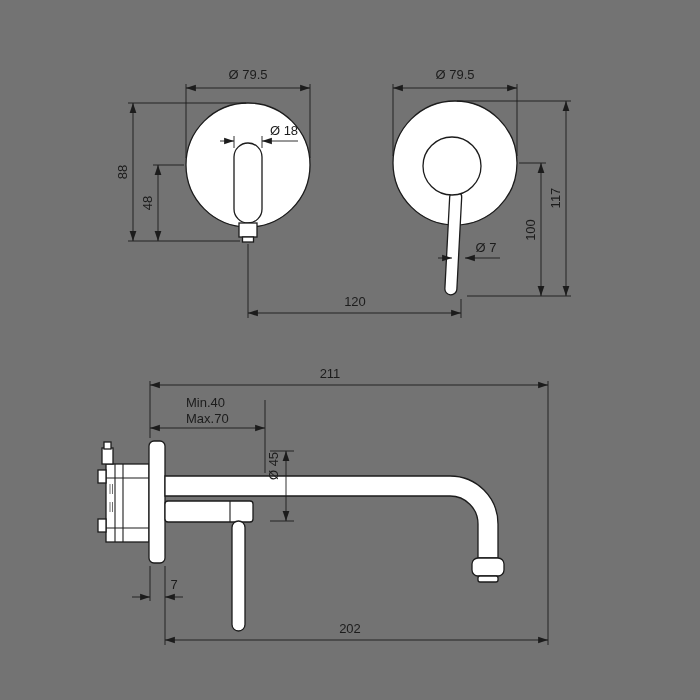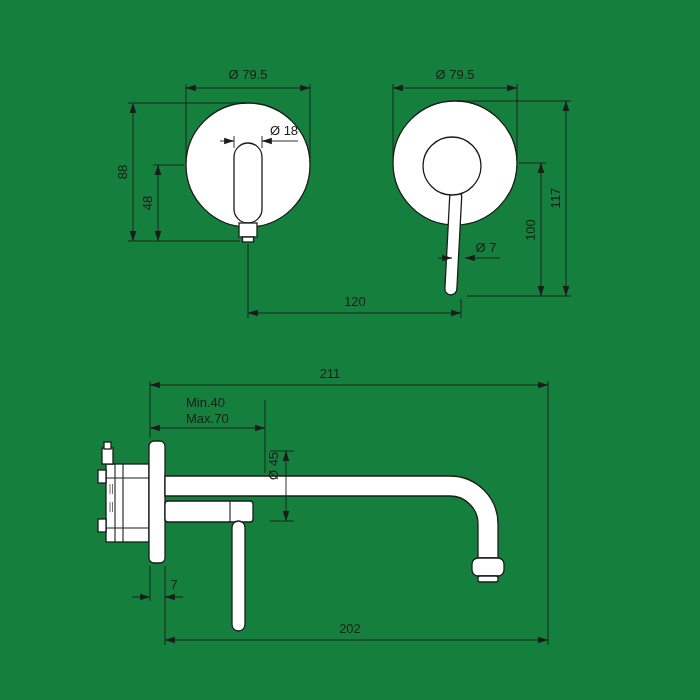--- a/index.html
+++ b/index.html
@@ -1,16 +1,16 @@
 <!DOCTYPE html>
 <html><head>
 <meta charset="utf-8">
 <style>
   html,body{margin:0;padding:0;background:#ffffff;}
-  .stage{position:relative;width:700px;height:700px;background:#15803d;font-family:"Liberation Sans",sans-serif;}
+  .stage{position:relative;width:700px;height:700px;background:#737373;font-family:"Liberation Sans",sans-serif;}
   svg{display:block;}
   .geo{stroke:#1c1c1c;stroke-width:1.3;fill:#ffffff;}
   .geoline{stroke:#1c1c1c;stroke-width:1.1;fill:none;}
   .dim{stroke:#1c1c1c;stroke-width:0.9;fill:none;}
   .lbl{font-family:"Liberation Sans",sans-serif;font-size:13px;fill:#1c1c1c;}
   .mark{stroke:#4a4a4a;stroke-width:0.8;}
 </style>
 </head>
 <body>
 

